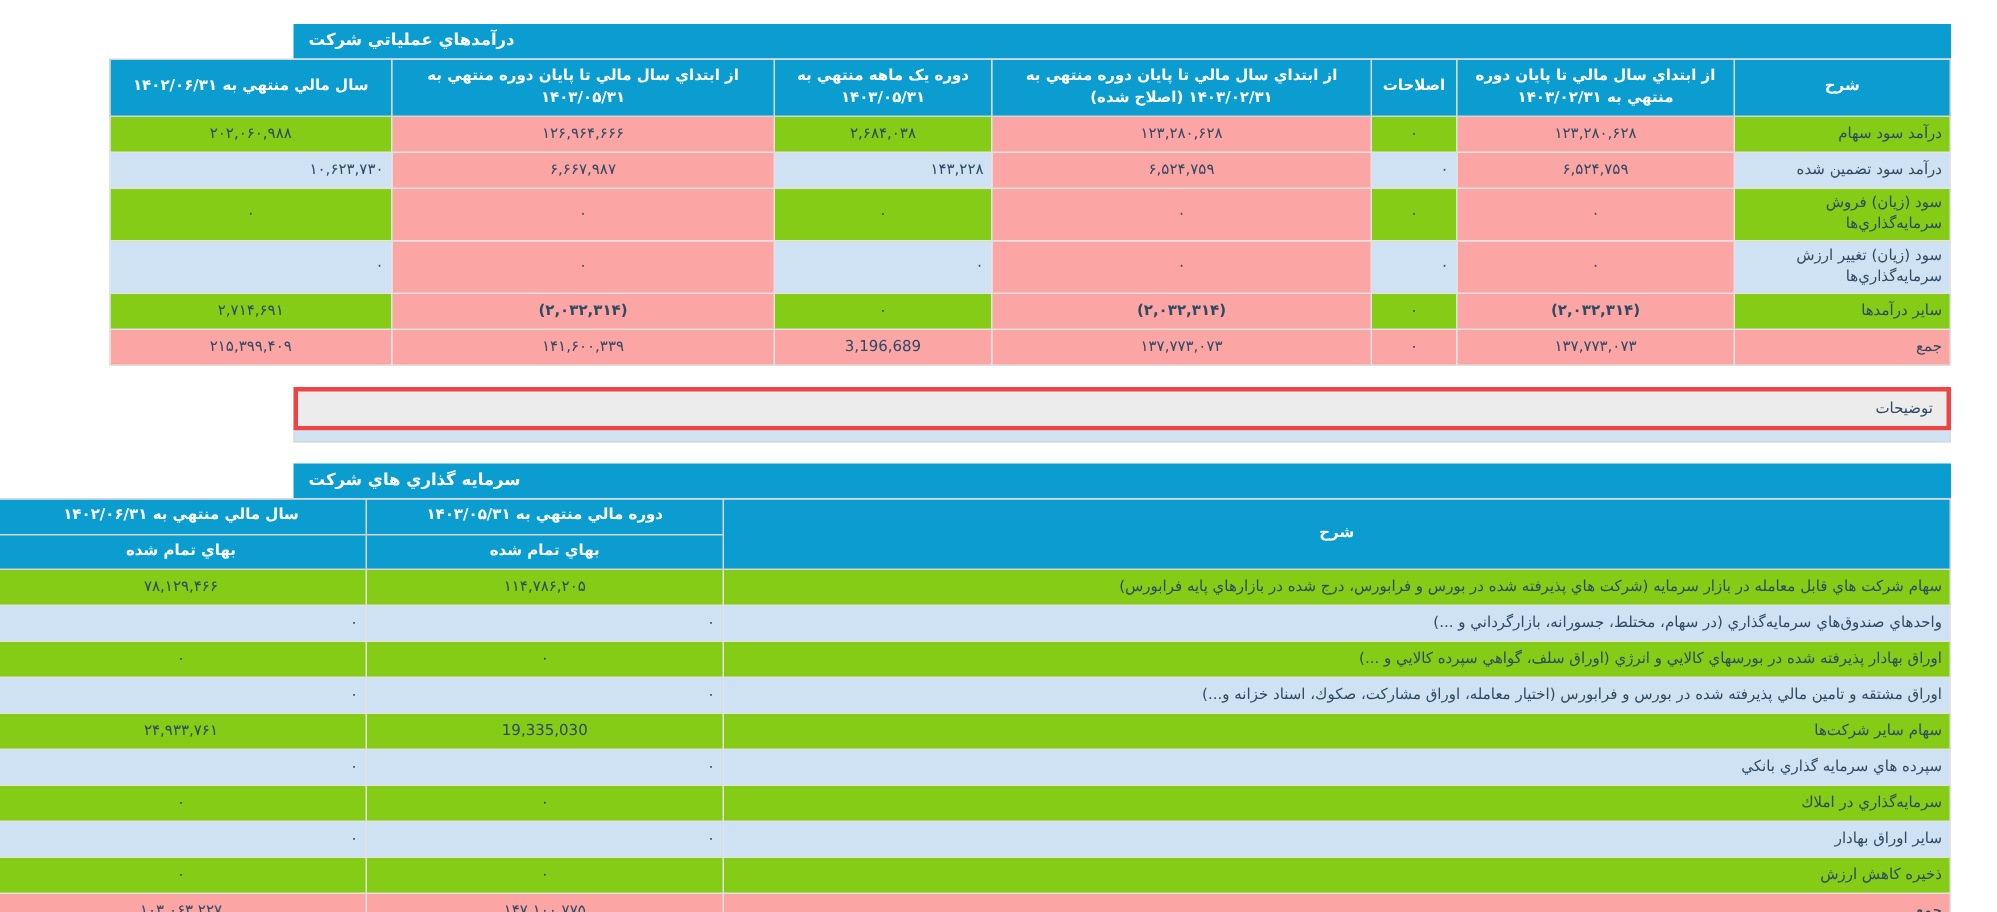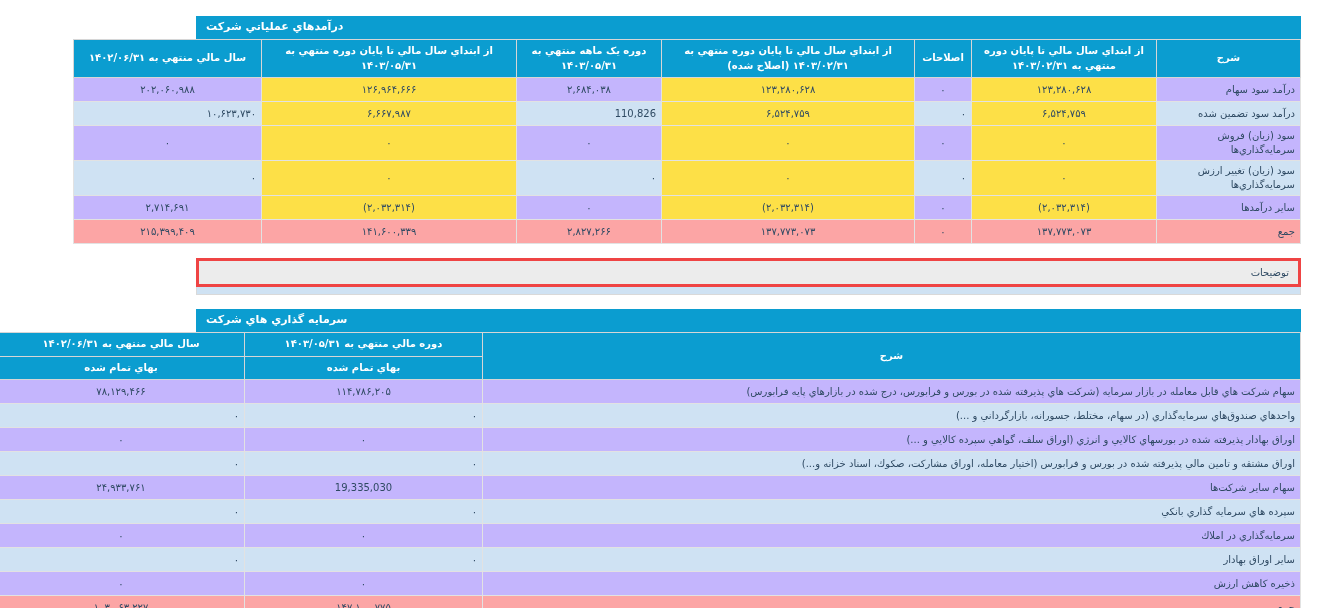--- a/index.html
+++ b/index.html
@@ -52,30 +52,30 @@
   }
   table.grid td {
     border: 1px solid #e2e2e2;
     padding: 3px 5px;
     line-height: 1.4;
     vertical-align: middle;
     color: #2f4a63;
     height: 17px;
   }
   
-  tr.r-odd td.c-plain { background: #c4b5fd; }
+  tr.r-odd td.c-plain { background: #84cc16; }
   tr.r-even td.c-plain { background: #cfe2f3; text-align: right; }
-  td.c-high { background: #fde047; }
+  td.c-high { background: #fca5a5; }
   tr.total td { background: #fca5a5; }
   td.num {
     text-align: center;
     direction: ltr;
     font-size: 10px;
   }
-  td.neg { color: #ec1c24; }
+  td.neg { color: #ec1c24; font-weight: bold; }
   td.desc {
     text-align: right;
     direction: rtl;
     font-size: 10px;
     padding-right: 7px;
   }
   .spacer { height: 14px; }
   .notes-box {
     border: 3px solid #ef4444;
     background: #ececec;
@@ -137,21 +137,21 @@
           <td class="num c-plain">۲,۶۸۴,۰۳۸</td>
           <td class="num c-high">۱۲۶,۹۶۴,۶۶۶</td>
           <td class="num c-plain">۲۰۲,۰۶۰,۹۸۸</td>
         </tr>
 
         <tr class="r-even">
           <td class="desc c-plain">درآمد سود تضمين شده</td>
           <td class="num c-high">۶,۵۲۴,۷۵۹</td>
           <td class="num c-plain">۰</td>
           <td class="num c-high">۶,۵۲۴,۷۵۹</td>
-          <td class="num c-plain">110,826</td>
+          <td class="num c-plain">۱۴۳,۲۲۸</td>
           <td class="num c-high">۶,۶۶۷,۹۸۷</td>
           <td class="num c-plain">۱۰,۶۲۳,۷۳۰</td>
         </tr>
 
         <tr class="r-odd">
           <td class="desc c-plain">سود (زيان) فروش سرمايه‌گذاري‌ها</td>
           <td class="num c-high">۰</td>
           <td class="num c-plain">۰</td>
           <td class="num c-high">۰</td>
           <td class="num c-plain">۰</td>
@@ -177,21 +177,21 @@
           <td class="num c-plain">۰</td>
           <td class="num c-high neg">(۲,۰۳۲,۳۱۴)</td>
           <td class="num c-plain">۲,۷۱۴,۶۹۱</td>
         </tr>
 
         <tr class="total">
           <td class="desc">جمع</td>
           <td class="num">۱۳۷,۷۷۳,۰۷۳</td>
           <td class="num">۰</td>
           <td class="num">۱۳۷,۷۷۳,۰۷۳</td>
-          <td class="num">۲,۸۲۷,۲۶۶</td>
+          <td class="num">3,196,689</td>
           <td class="num">۱۴۱,۶۰۰,۳۳۹</td>
           <td class="num">۲۱۵,۳۹۹,۴۰۹</td>
         </tr>
 
       </tbody>
     </table>
   </div>
 
   <div class="spacer"></div>
 

